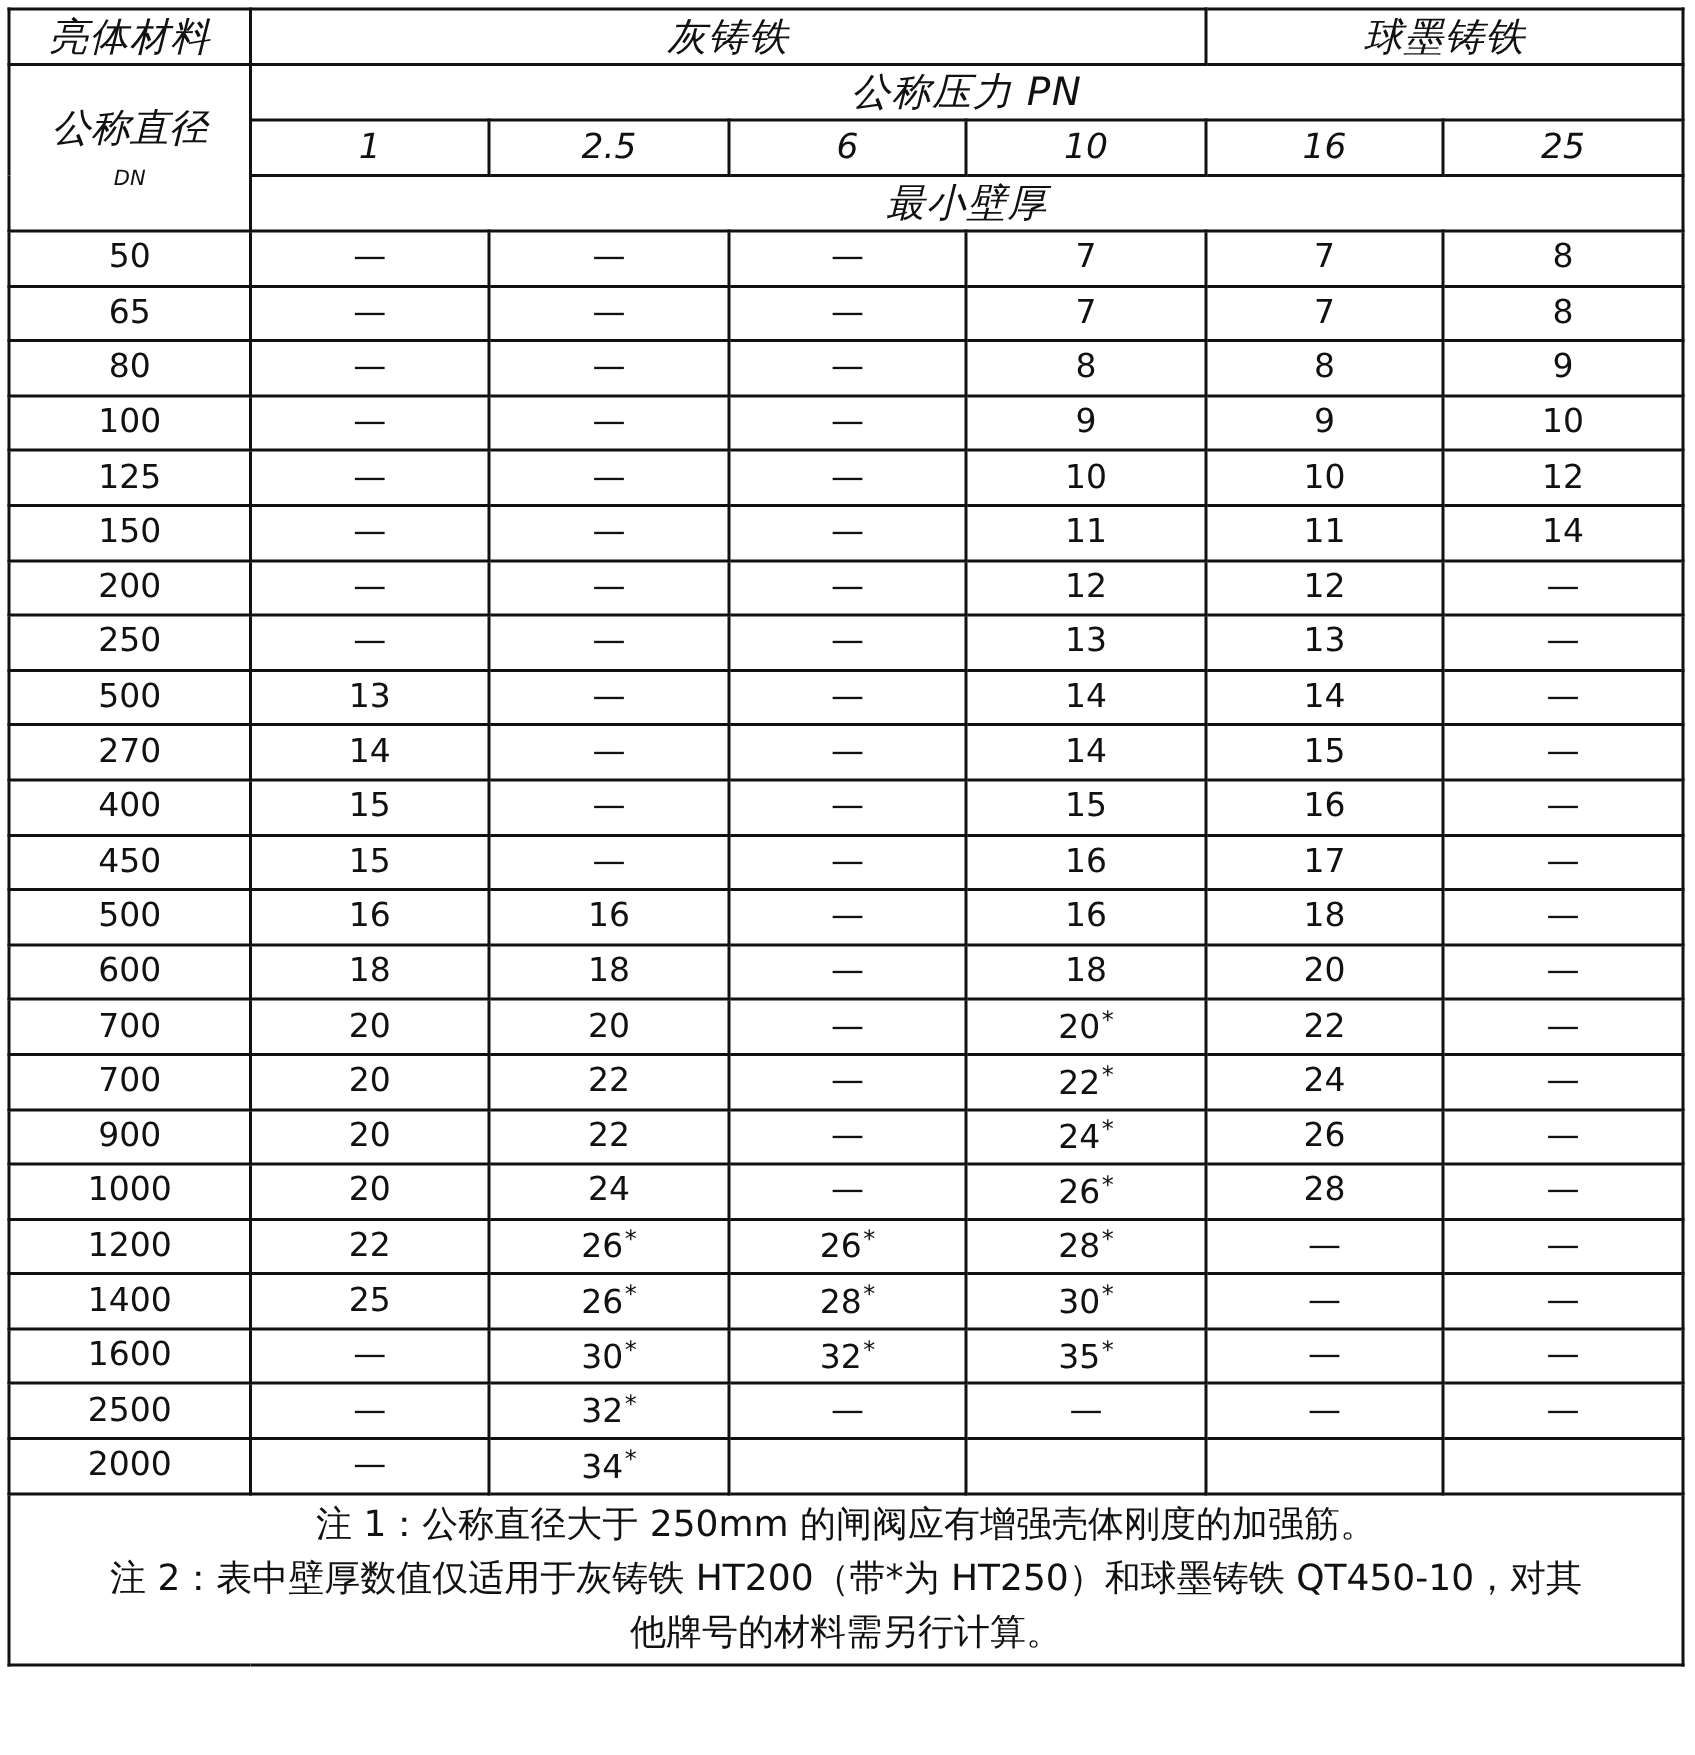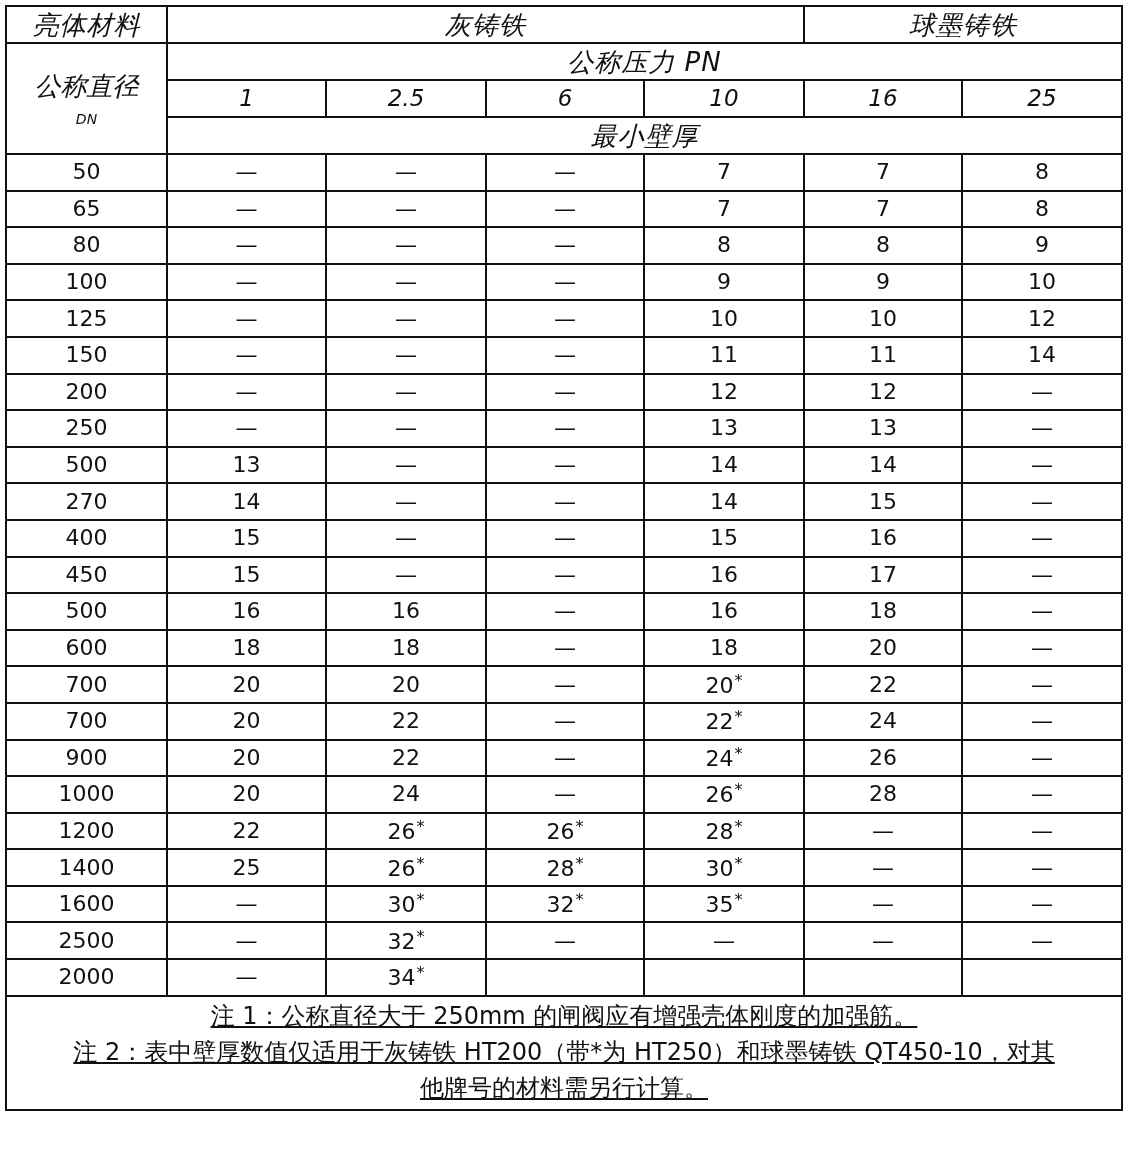--- a/index.html
+++ b/index.html
@@ -10,21 +10,21 @@
   table.spec td { border: 2px solid #111; text-align: center; vertical-align: middle;
                   padding: 0; font-size: 23px; line-height: 1; }
   table.spec tr.h td { height: 35px; font-style: italic; }
   table.spec tr.d td { height: 34.6px; font-size: 22px; }
   td.cn { font-size: 26px !important; letter-spacing: 1px; }
   td.lab { font-size: 26px !important; line-height: 1.35 !important; margin-left: 16px; }
   td.lab span { display: block; }
   td.lab .dn { font-size: 14px; margin-top: 6px; }
   td.notes { text-align: center; font-size: 24px !important; line-height: 36px !important;
              padding: 1px 8px 3px 8px !important; }
-  td.notes div { white-space: nowrap; text-decoration: underline; }
+  td.notes div { white-space: nowrap; }
   .star { font-size: 16px; vertical-align: 7px; margin-left: 1px; }
 </style>
 </head>
 <body>
 
 <div class="sheet">
   <table class="spec">
     <colgroup>
       <col style="width:161px">
         <col style="width:159px">

